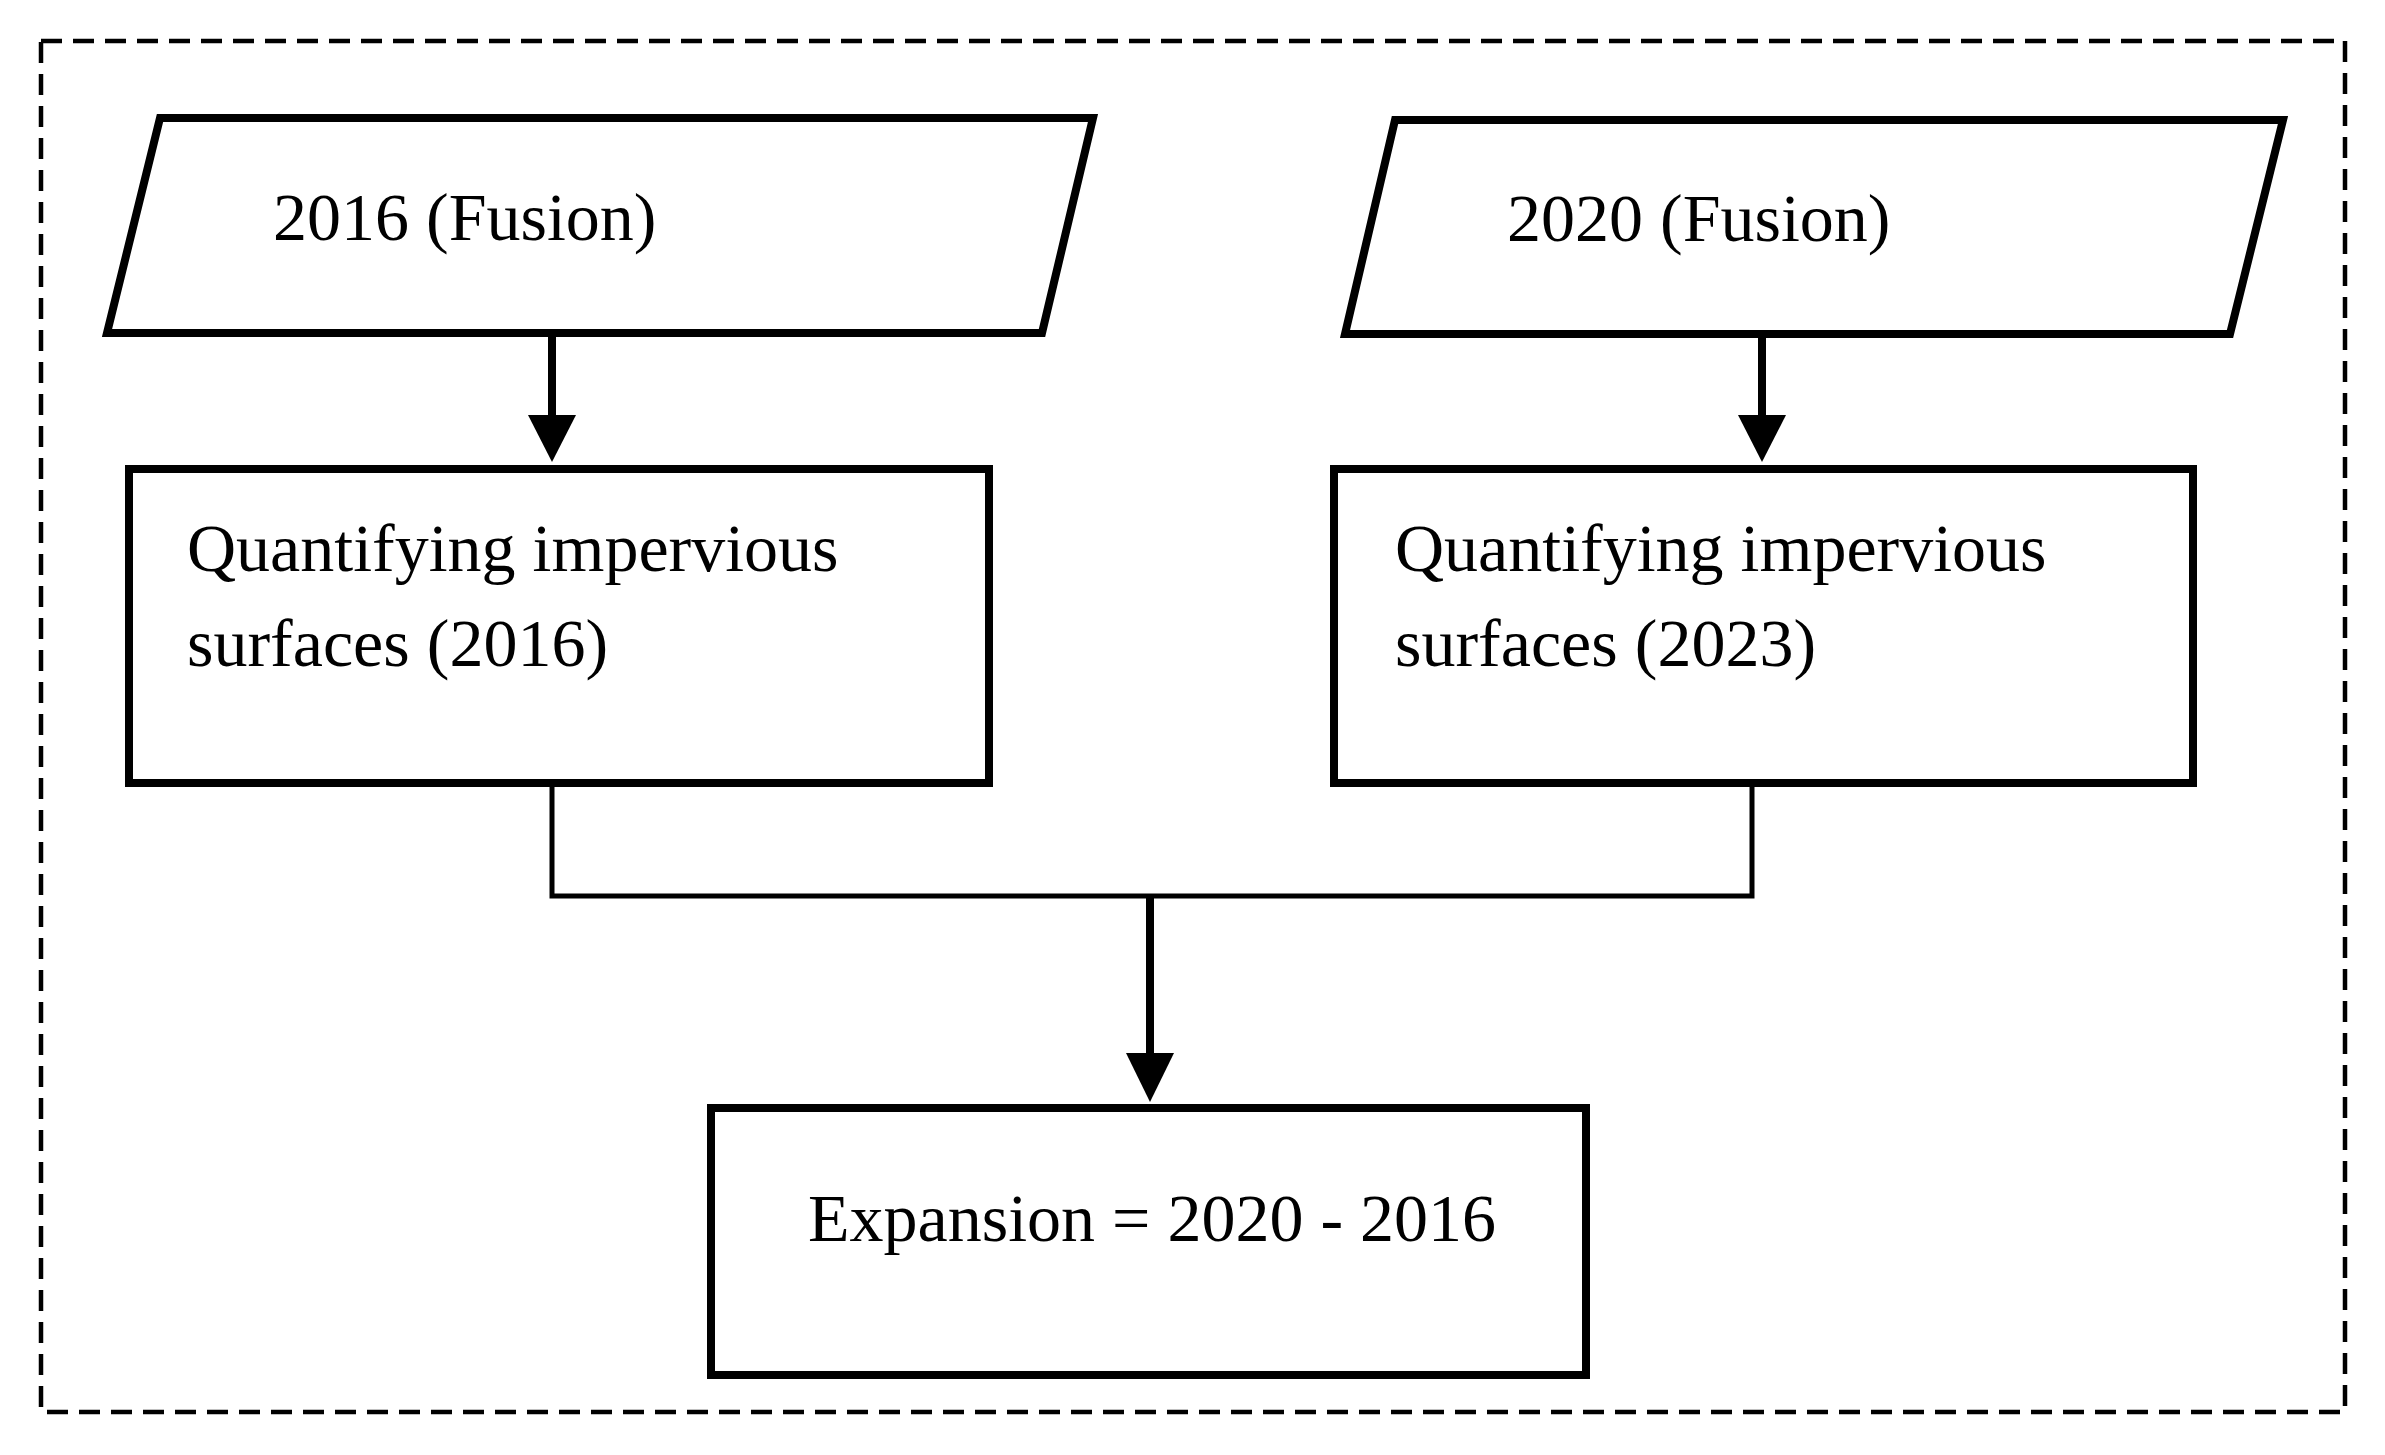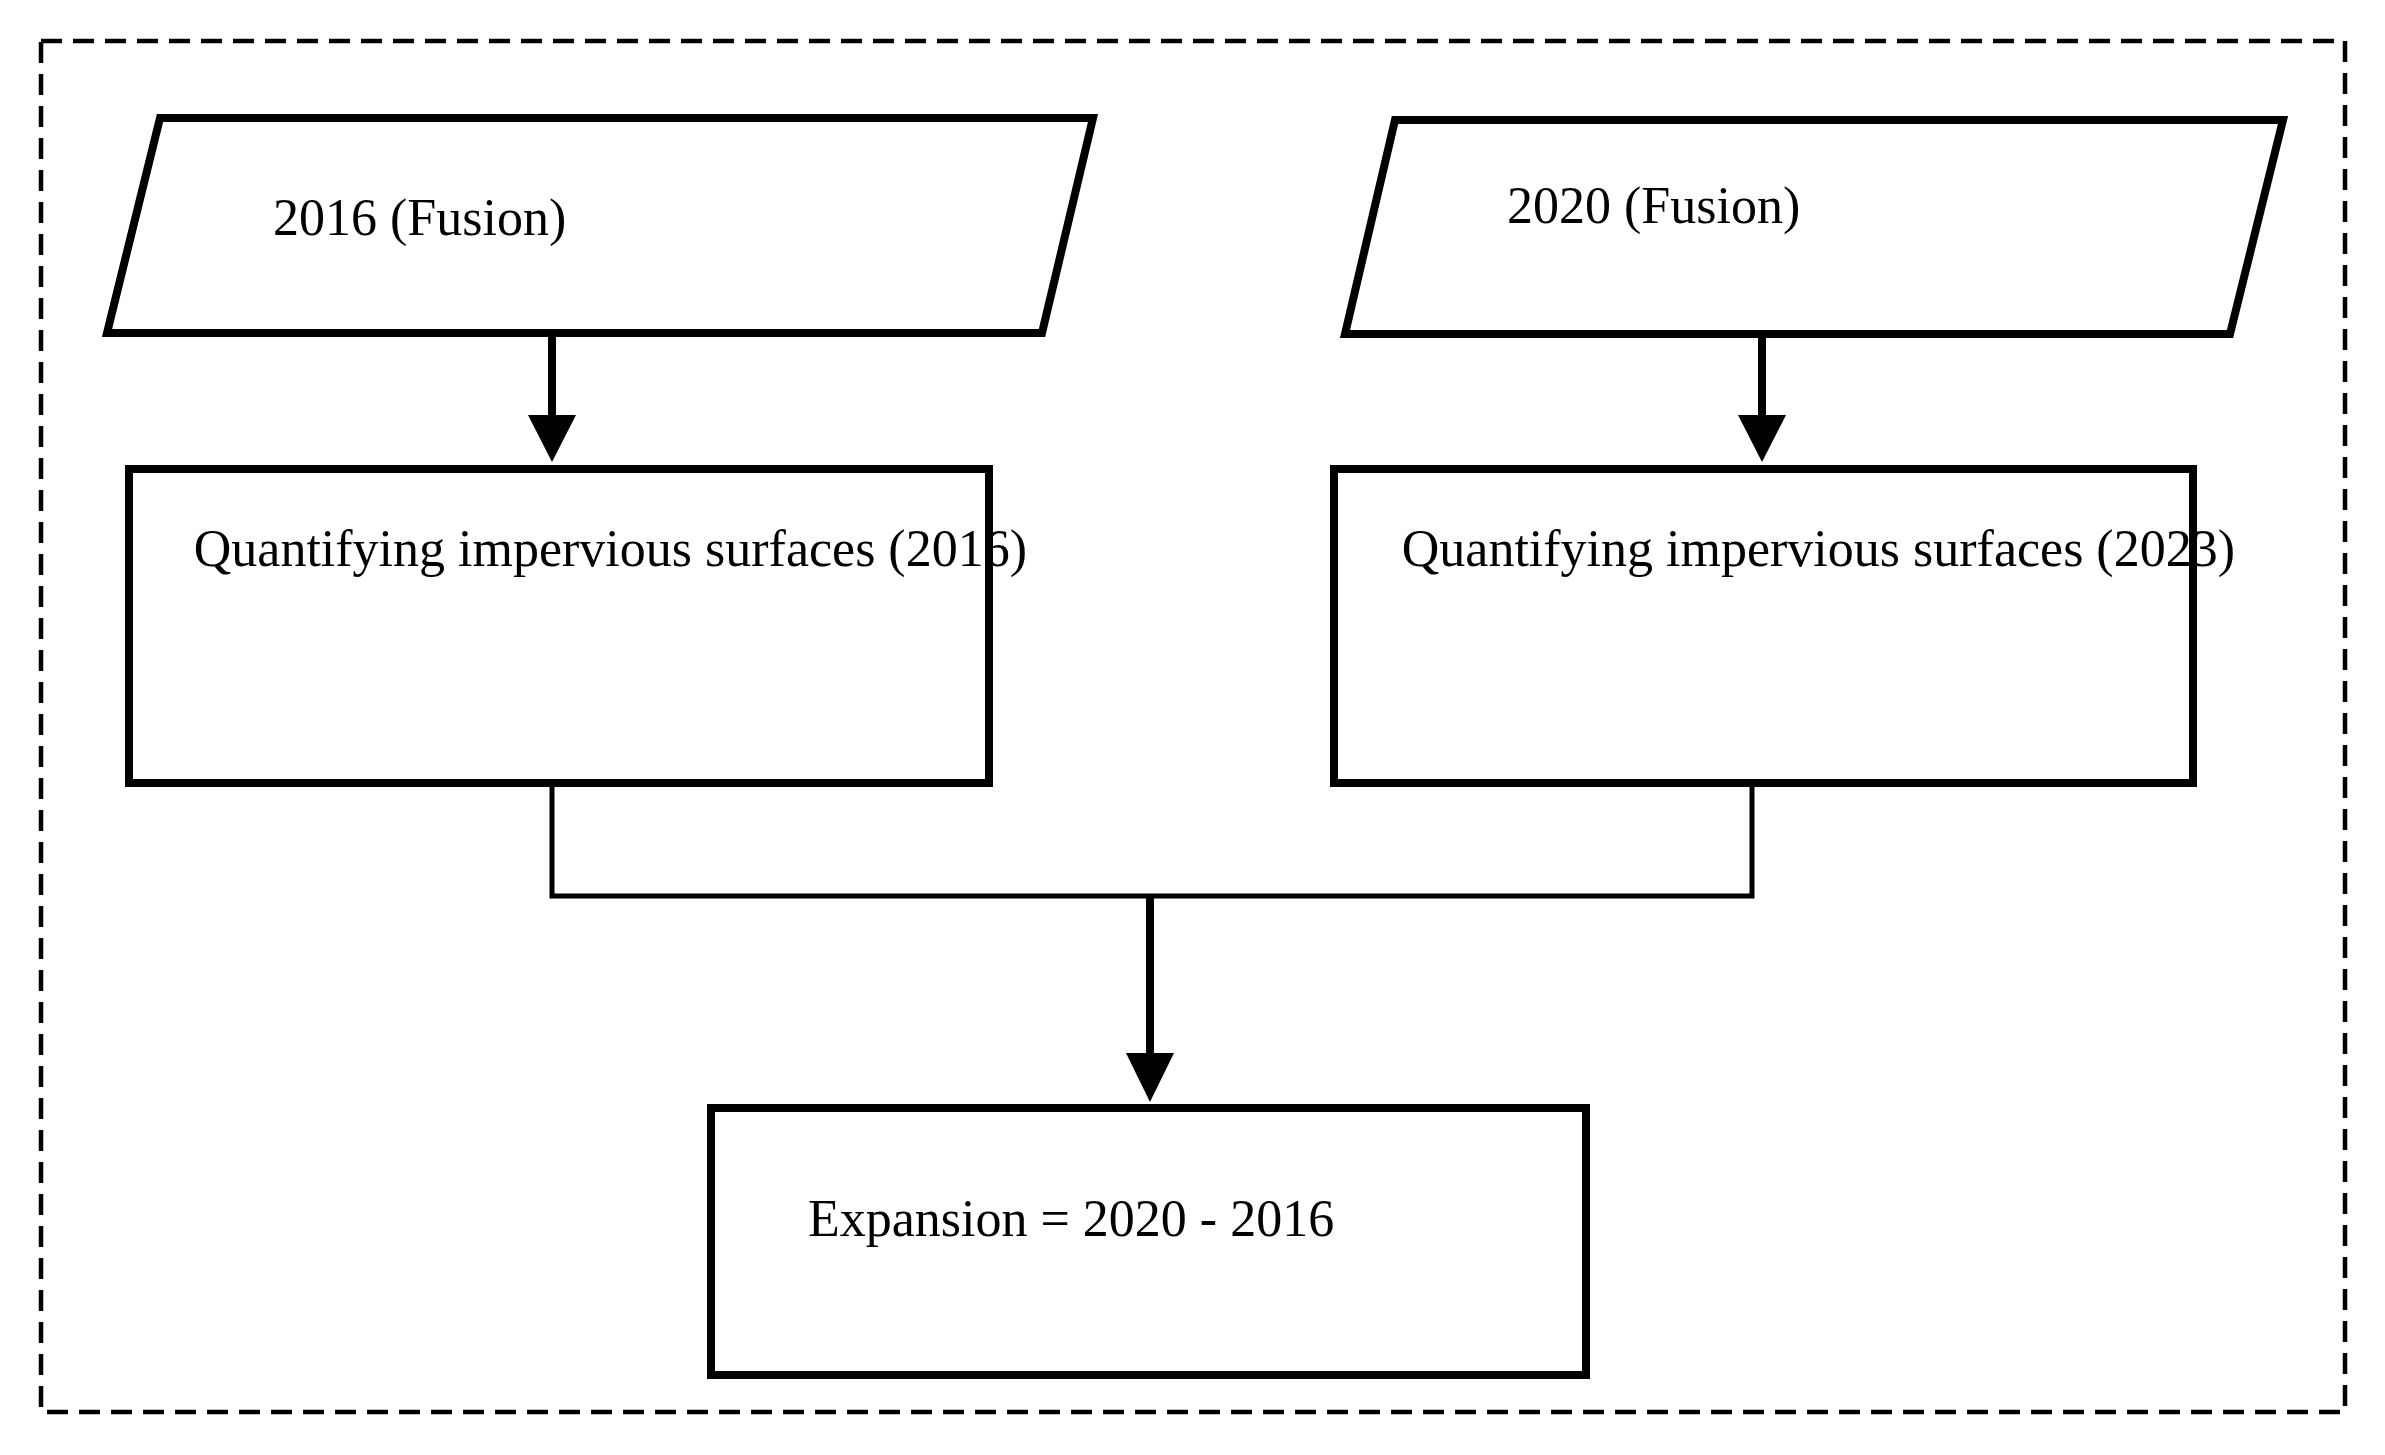--- a/index.html
+++ b/index.html
@@ -19,24 +19,24 @@
     position: absolute;
     left: 0;
     top: 0;
     width: 2385px;
     height: 1455px;
     display: block;
   }
   .node-label {
     position: absolute;
     color: #000000;
-    font-size: 52px;
+    font-size: 68px;
     line-height: 95px;
     white-space: nowrap;
-    text-align: right;
+    text-align: left;
   }
   .node-label.wrap {
     white-space: normal;
     width: 840px;
   }
 </style>
 </head>
 <body>
 
 <div class="canvas">
@@ -62,21 +62,21 @@
 
     <rect x="129" y="469" width="860" height="314" fill="#ffffff" stroke="#000000" stroke-width="8"></rect>
 
     <rect x="1334" y="469" width="859" height="314" fill="#ffffff" stroke="#000000" stroke-width="8"></rect>
 
     <rect x="711" y="1108" width="875" height="267" fill="#ffffff" stroke="#000000" stroke-width="8"></rect>
   </svg>
 
   <div class="node-label" style="left:273px; top:170px;">2016 (Fusion)</div>
 
-  <div class="node-label" style="left:1507px; top:158px;">2020 (Fusion)</div>
+  <div class="node-label" style="left:1507px; top:171px;">2020 (Fusion)</div>
 
   <div class="node-label wrap" style="left:187px; top:501px;">Quantifying impervious surfaces (2016)</div>
 
   <div class="node-label wrap" style="left:1395px; top:501px;">Quantifying impervious surfaces (2023)</div>
 
   <div class="node-label" style="left:760px; top:1171px;margin-left:48px;">Expansion = 2020 - 2016</div>
 
 </div>
 
 </body></html>

